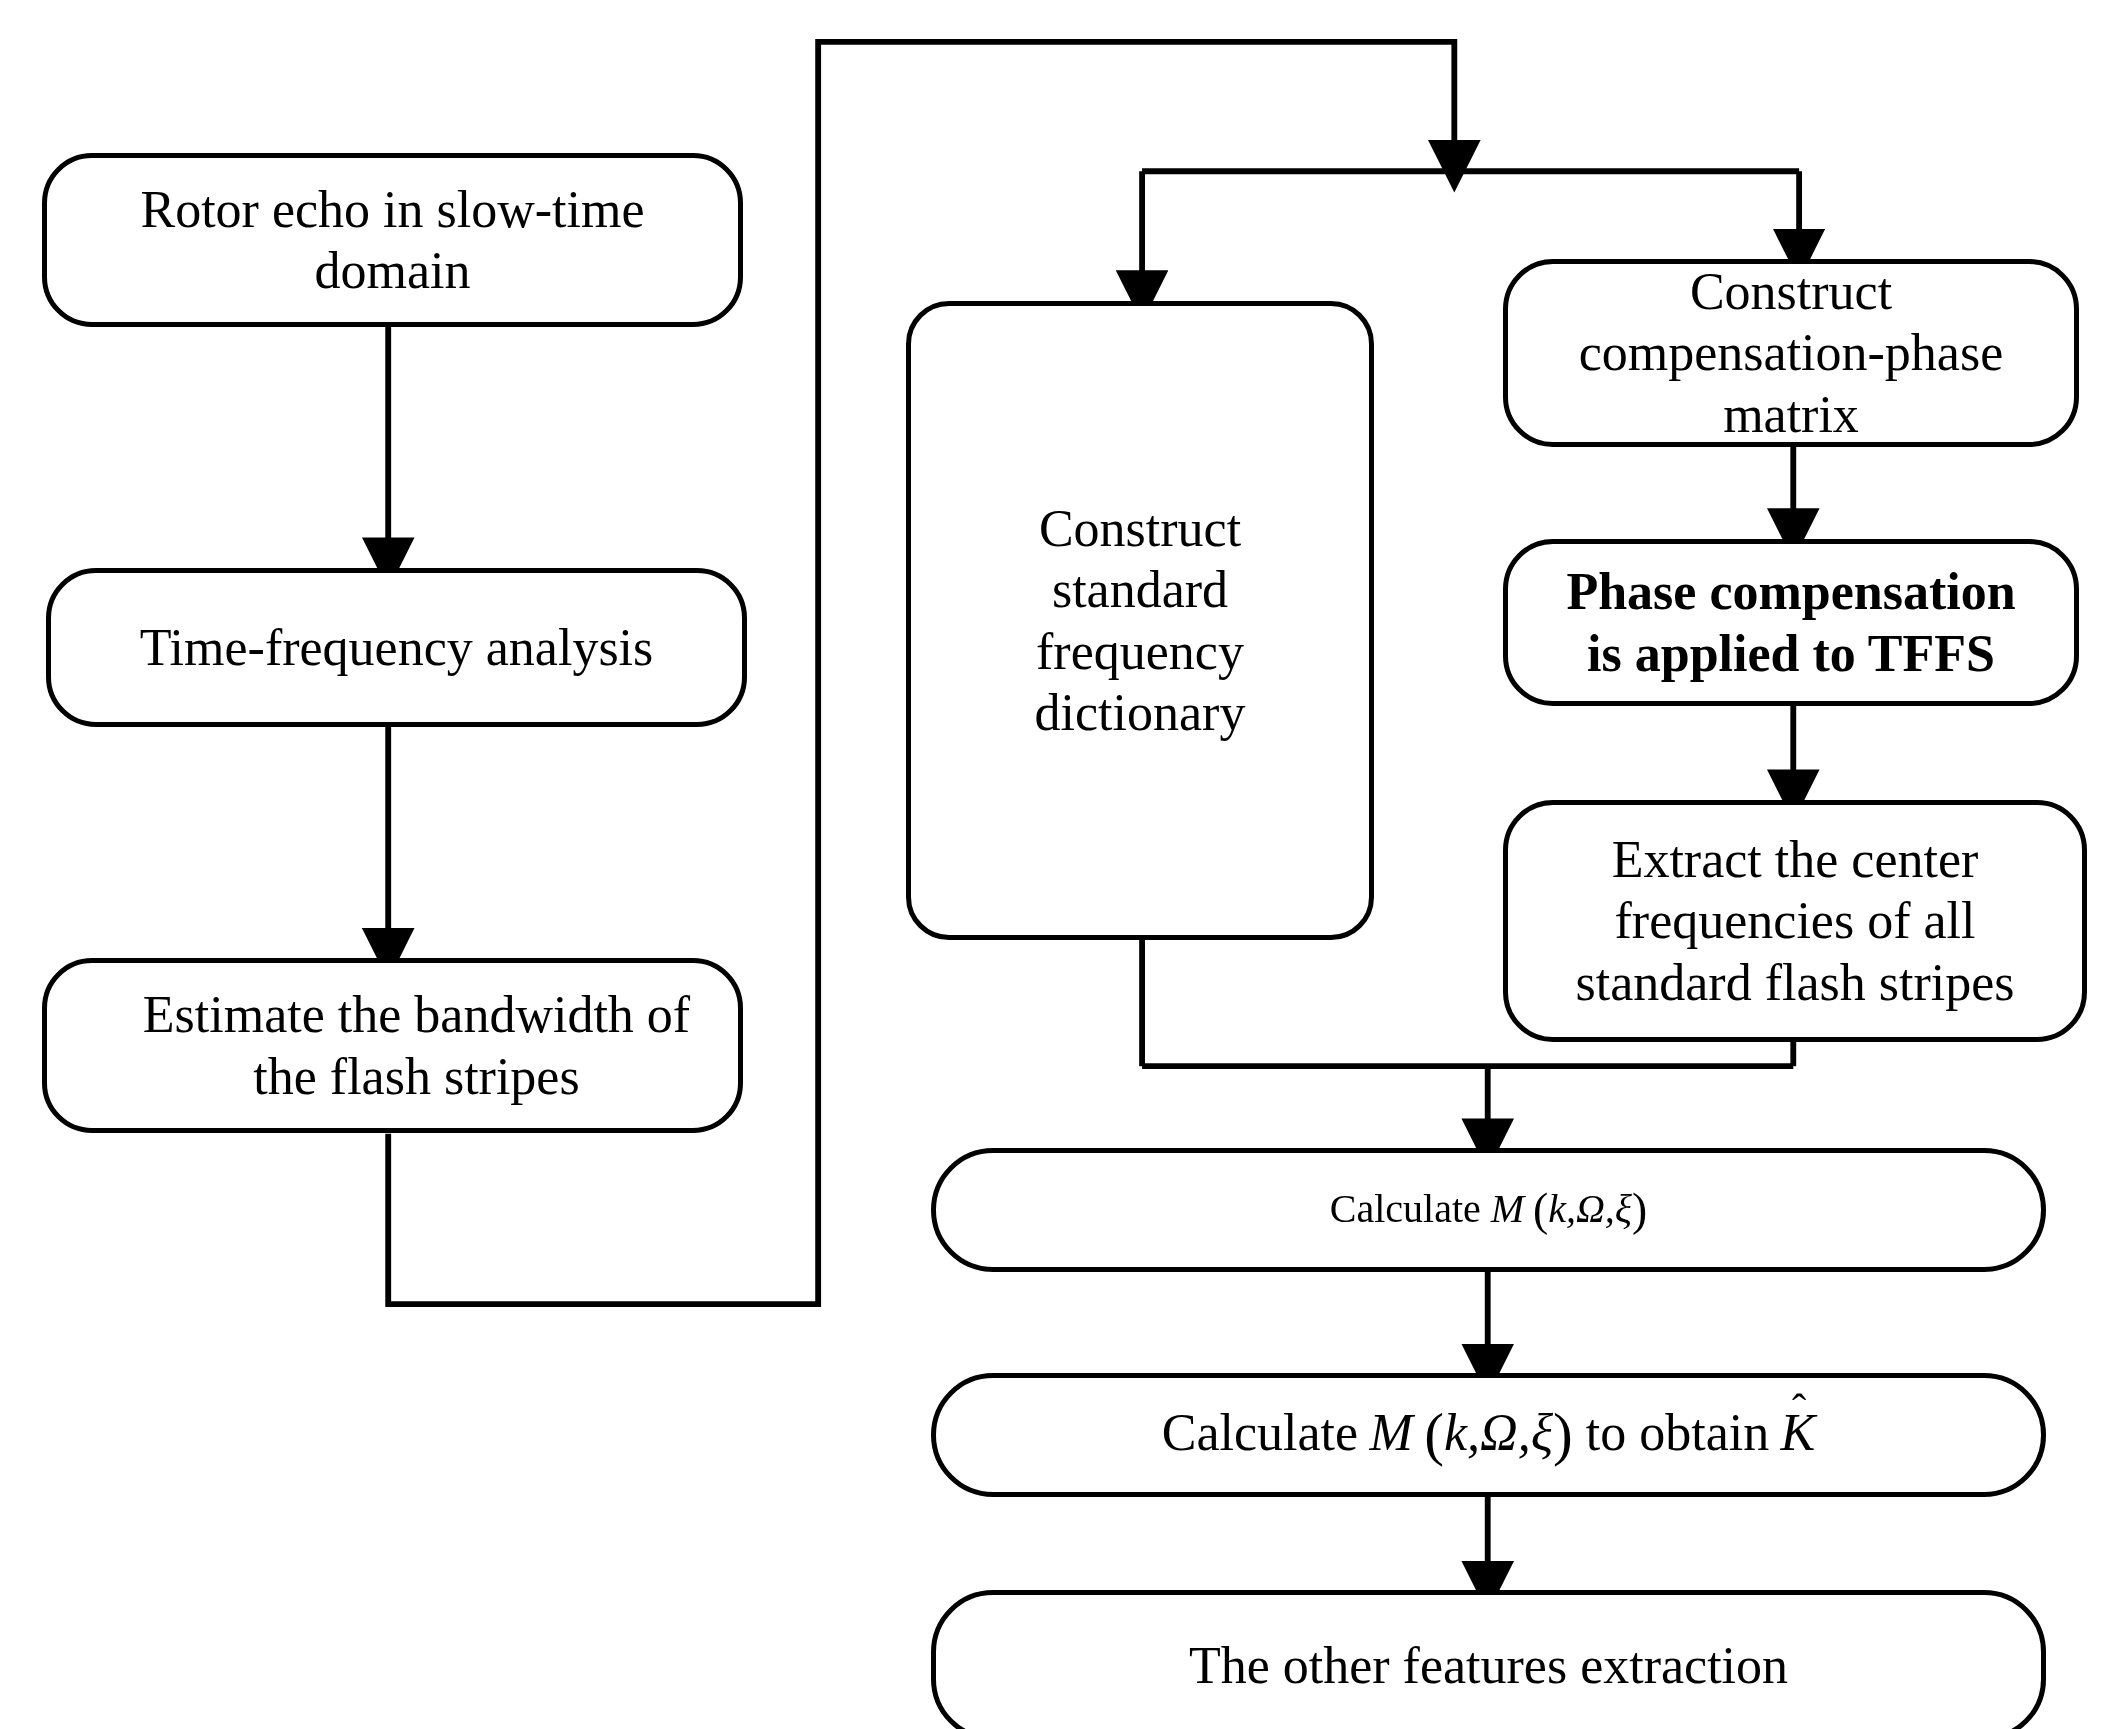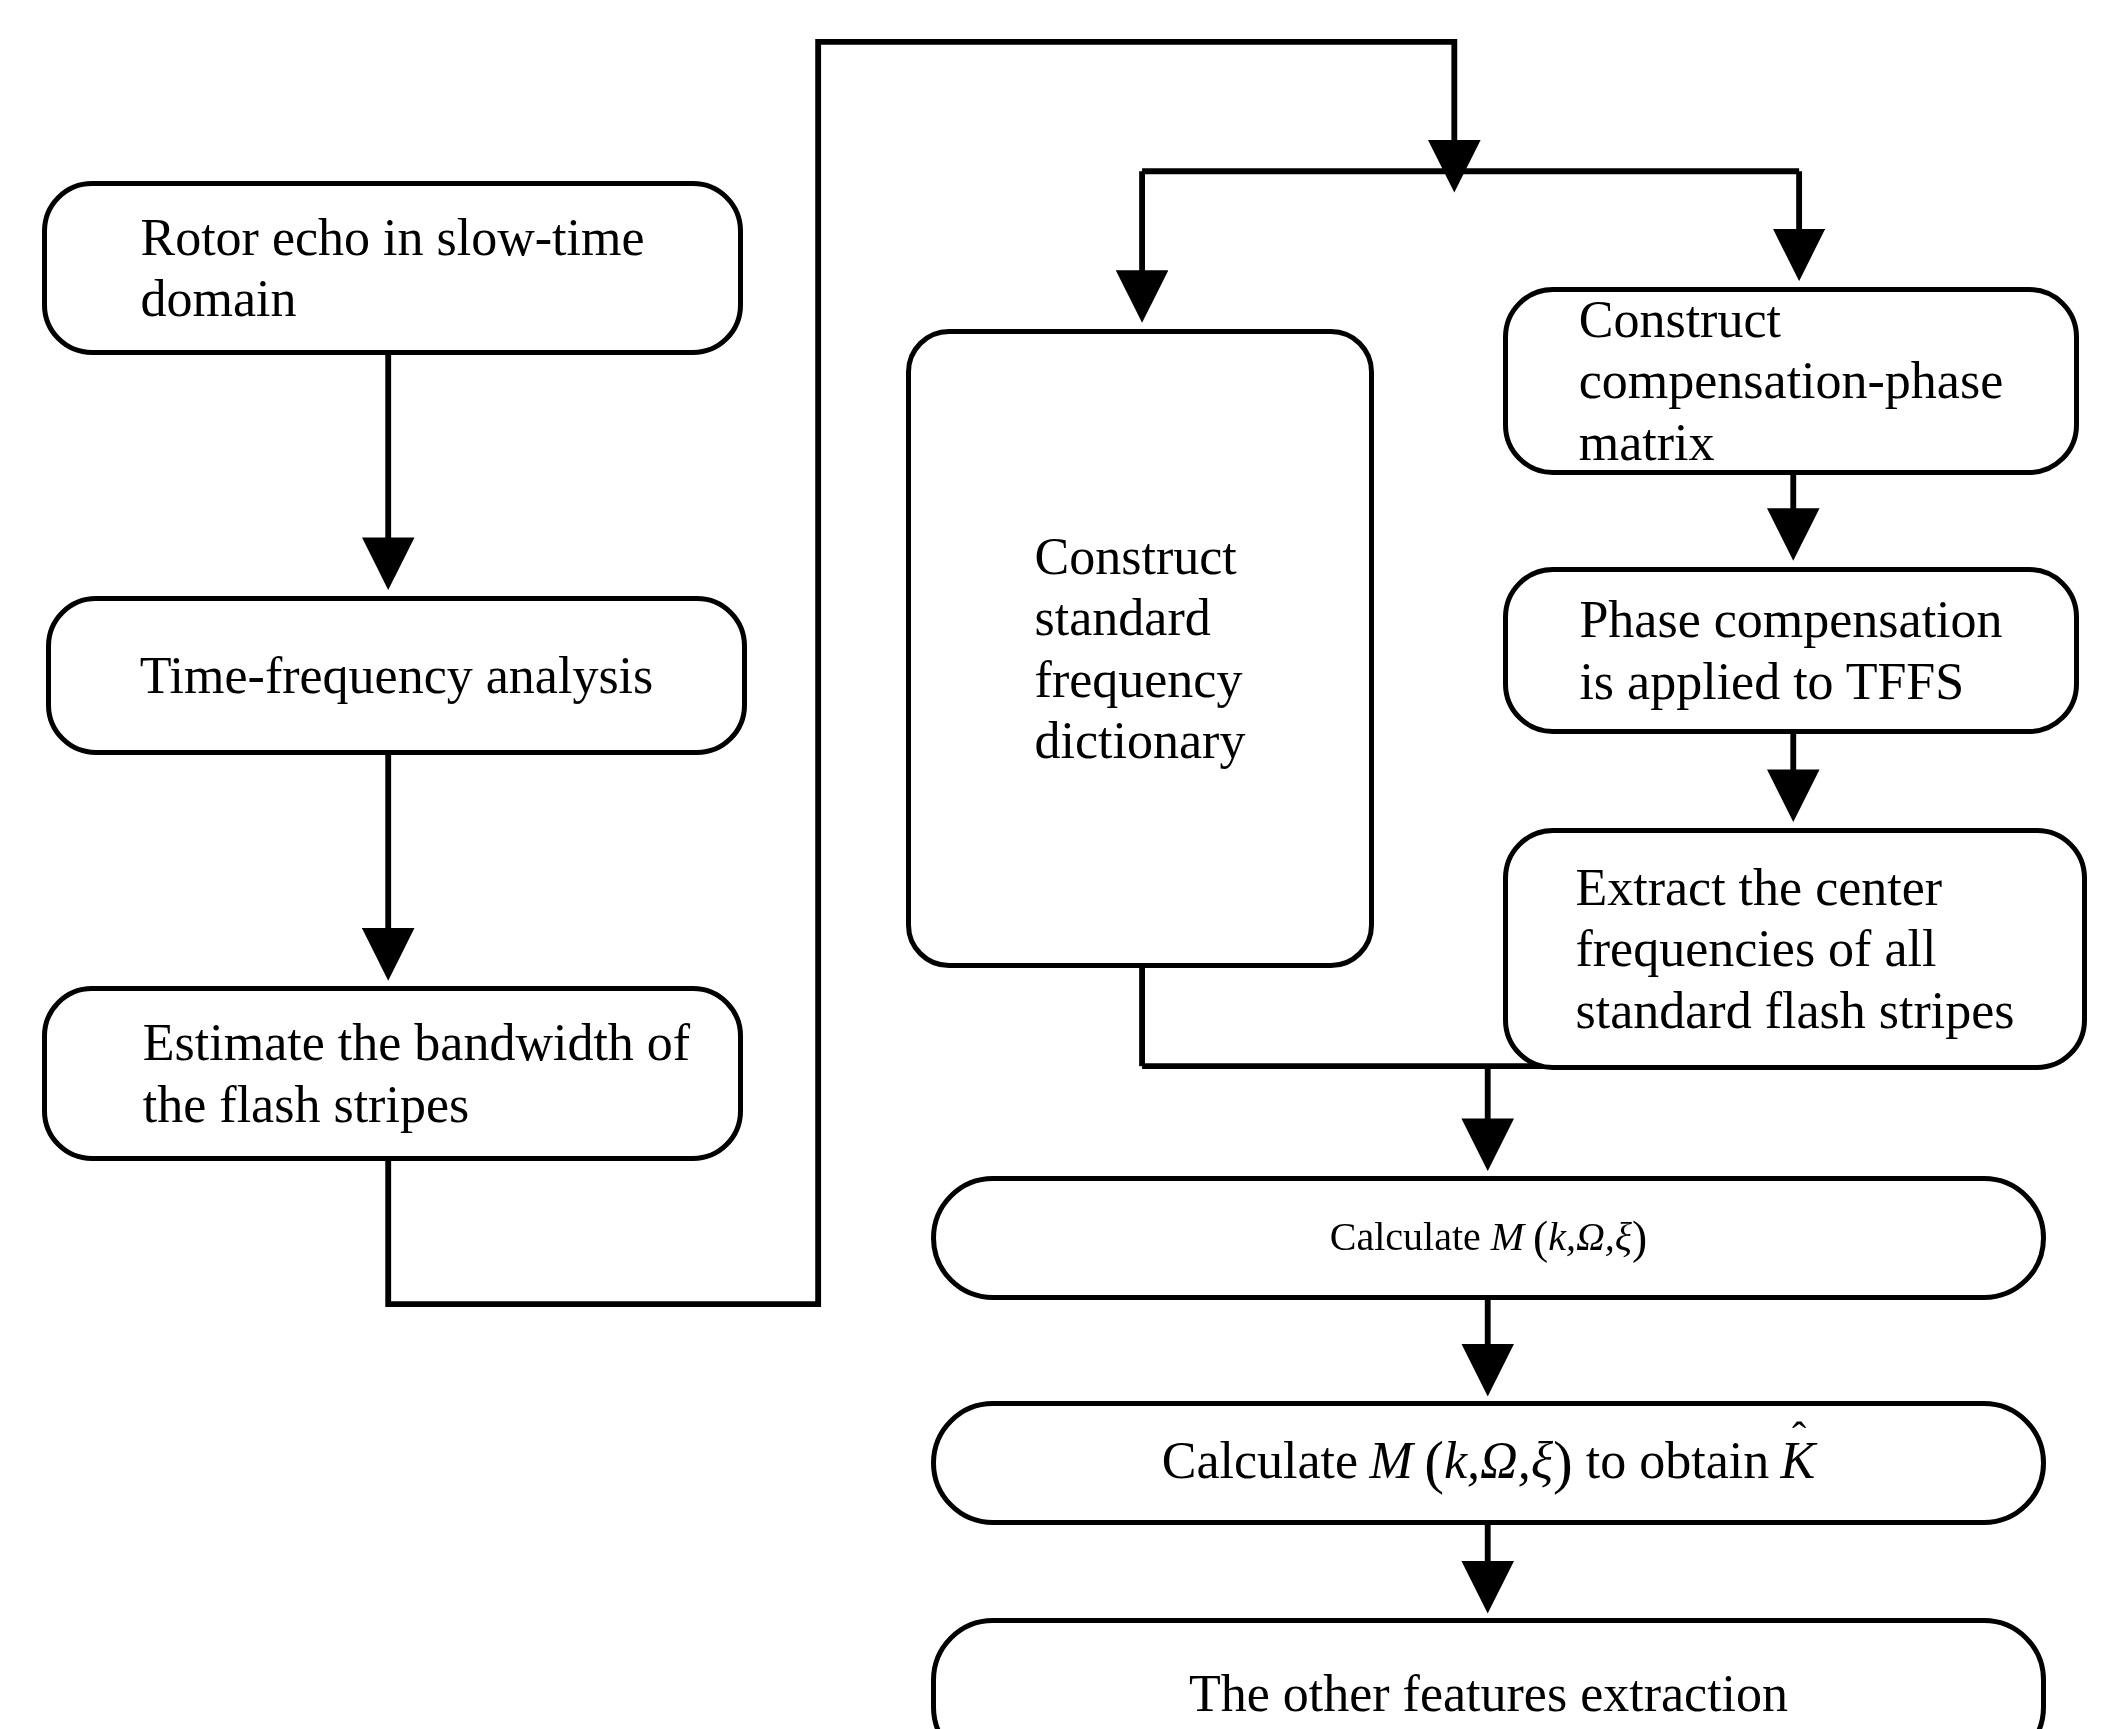--- a/index.html
+++ b/index.html
@@ -23,37 +23,36 @@
     pointer-events:none;
   }
   .node{
     position:absolute;
     box-sizing:border-box;
     border:5px solid #000000;
     background:#ffffff;
     display:flex;
     align-items:center;
     justify-content:center;
-    text-align:left;
+    text-align:center;
     line-height:1.18;
     z-index:3;
-    margin-top:28px;
   }
   .node .txt{
     display:block;
     padding:0 15px;
     white-space:pre-line;
   }
   
   #n-rotor       {left:42px;  top:153px;  width:701px; height:174px; border-radius:50px;  font-size:52px;}
   #n-tfa         {left:46px;  top:568px;  width:701px; height:159px; border-radius:50px;  font-size:52px;}
   #n-bandwidth   {left:42px;  top:958px; width:701px; height:175px; border-radius:50px;  font-size:52px;padding-left:48px;}
   #n-dict        {left:906px;top:301px;  width:468px; height:639px; border-radius:43px;  font-size:52px;}
   #n-cpm         {left:1503px;top:259px;  width:576px; height:188px; border-radius:50px;  font-size:52px;}
-  #n-phasecomp   {left:1503px;top:539px;  width:576px; height:167px; border-radius:50px;  font-size:52px;}
+  #n-phasecomp   {left:1503px;top:539px;  width:576px; height:167px; border-radius:50px;  font-size:52px;font-weight:bold;}
   #n-extract     {left:1503px;top:800px;  width:584px; height:242px; border-radius:50px;  font-size:52px;}
   #n-calc        {left:931px;top:1148px; width:1115px;height:124px; border-radius:62px;  font-size:40px;}
   #n-min         {left:931px;top:1373px; width:1115px;height:124px; border-radius:62px;  font-size:52px;}
   #n-other       {left:931px;top:1590px; width:1115px;height:151px; border-radius:62px;  font-size:52px;}
 
   .mth{font-style:italic;font-family:"Liberation Serif","DejaVu Serif",serif;}
   .paren{font-style:normal;font-size:1.14em;vertical-align:-0.06em;}
   .hatwrap{position:relative;display:inline-block;font-style:italic;}
   .hatwrap .hat{
     position:absolute;

